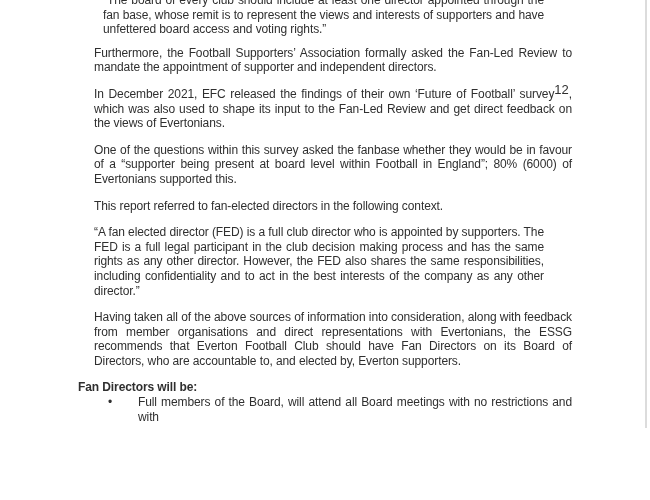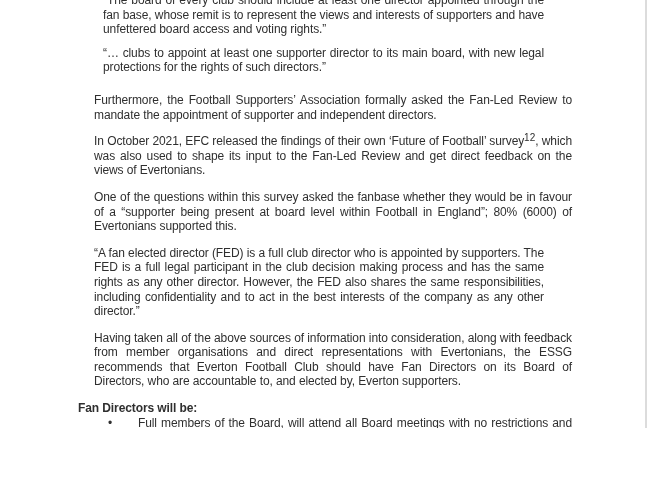--- a/index.html
+++ b/index.html
@@ -31,49 +31,49 @@
   .bullet-item {
     position:relative;
     padding-left:60px;
     text-align:justify;
   }
   .bullet-glyph {
     position:absolute;
     left:30px; top:0;
   }
   sup {
-    font-size:10px;
+    font-size:13px;
     line-height:0;
     vertical-align:4px;
     letter-spacing:0;
   }
   .page-edge {
     position:absolute;
     top:0; left:645px;
     width:2px; height:500px;
     background:#dcdcdc;
   }
 </style>
 </head>
 <body>
 
 <div class="page">
   <div class="content">
 
     <p class="quote">“The board of every club should include at least one director appointed through the fan base, whose remit is to represent the views and interests of supporters and have unfettered board access and voting rights.”</p>
 
-    <p class="quote gap-lg">“… clubs to appoint at least one supporter director to its main board, with new legal protections for the rights of such directors.”</p>
 
     <p class="para">Furthermore, the Football Supporters’ Association formally asked the Fan-Led Review to mandate the appointment of supporter and independent directors.</p>
 
-    <p class="para"><span>In October 2021, EFC released the findings of their own ‘Future of Football’ survey</span><sup>12</sup><span>, which was also used to shape its input to the Fan-Led Review and get direct feedback on the views of Evertonians.</span></p>
+    <p class="para"><span>In December 2021, EFC released the findings of their own ‘Future of Football’ survey</span><sup>12</sup><span>, which was also used to shape its input to the Fan-Led Review and get direct feedback on the views of Evertonians.</span></p>
 
     <p class="para">One of the questions within this survey asked the fanbase whether they would be in favour of a “supporter being present at board level within Football in England”; 80% (6000) of Evertonians supported this.</p>
 
 
+    <p class="para">This report referred to fan-elected directors in the following context.</p>
 
     <p class="quote para">“A fan elected director (FED) is a full club director who is appointed by supporters. The FED is a full legal participant in the club decision making process and has the same rights as any other director. However, the FED also shares the same responsibilities, including confidentiality and to act in the best interests of the company as any other director.”</p>
 
     <p class="para">Having taken all of the above sources of information into consideration, along with feedback from member organisations and direct representations with Evertonians, the ESSG recommends that Everton Football Club should have Fan Directors on its Board of Directors, who are accountable to, and elected by, Everton supporters.</p>
 
     <p class="heading">Fan Directors will be:</p>
 
     <div class="bullet-item"><span class="bullet-glyph">•</span><span>Full members of the Board, will attend all Board meetings with no restrictions and with</span></div>
 
   </div>

